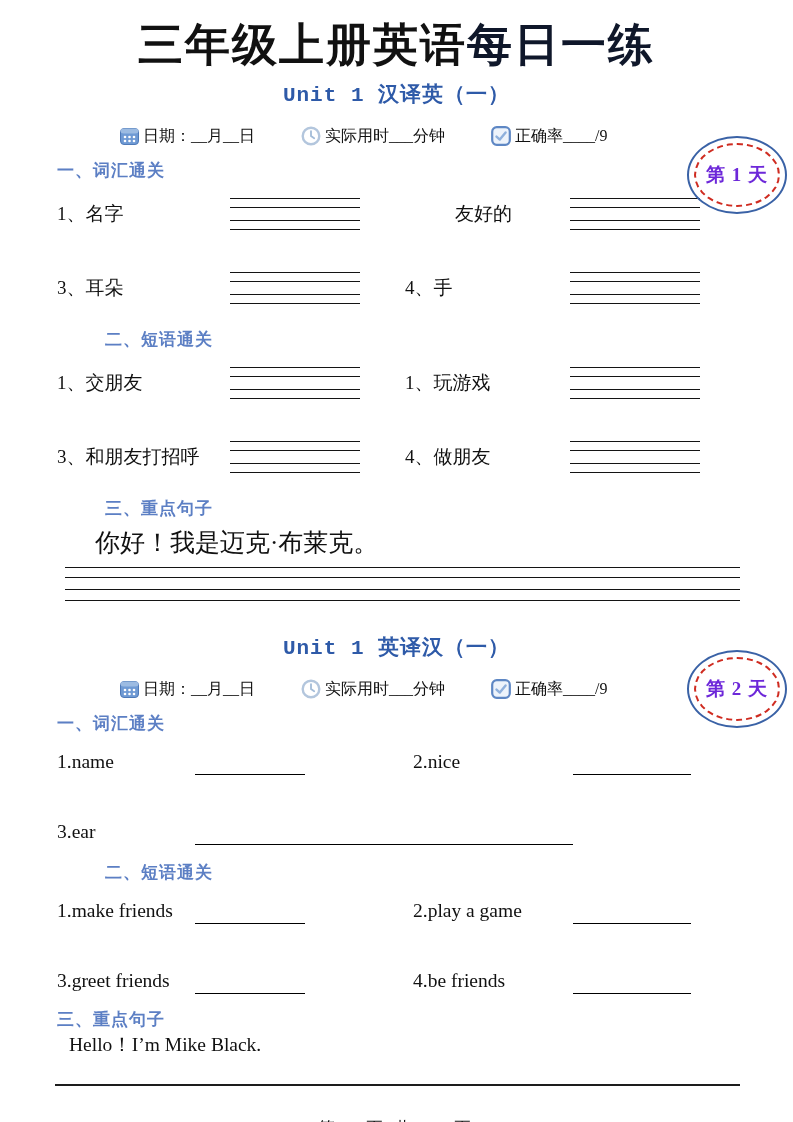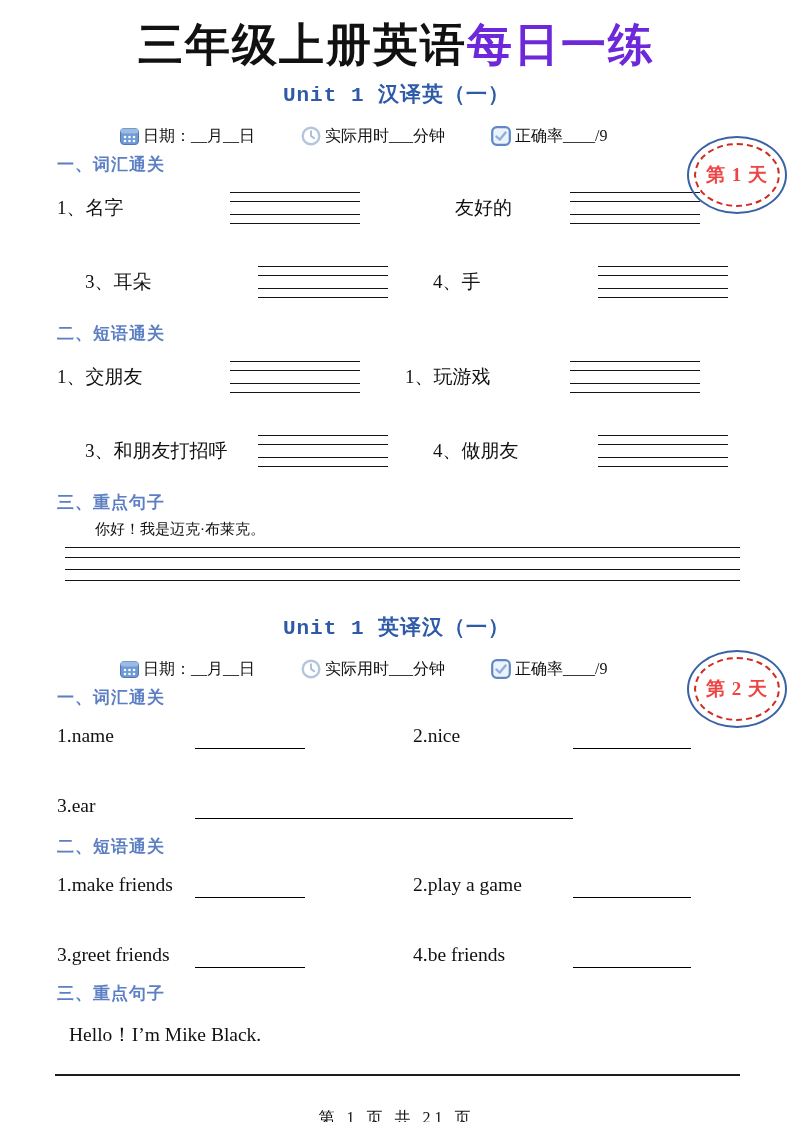--- a/index.html
+++ b/index.html
@@ -16,21 +16,21 @@
   
   .main-title{
     padding-top:18px;
     text-align:center;
     font-size:45px;
     font-weight:900;
     letter-spacing:2px;
     line-height:1.2;
     font-family:"DejaVu Serif","Liberation Serif",serif;
   }
-  .main-title .red{ color:#6d28d9; }
+  .main-title .red{ color:#0f172a; }
 
   .unit-title{
     margin-top:8px;
     text-align:center;
     font-size:21px;
     font-weight:bold;
     color:#2e5aa8;
     letter-spacing:1px;
     font-family:Liberation Mono, monospace;
   }
@@ -57,58 +57,58 @@
     border-radius:50%;
     display:flex; align-items:center; justify-content:center;
   }
   .day-badge .dash{
     position:absolute; inset:5px;
     border:2px dashed #cf2b20;
     border-radius:50%;
   }
   .day-badge .txt{
     position:relative;
-    color:#ef4444;
+    color:#6d28d9;
     font-weight:bold;
     font-size:19px;
     letter-spacing:1px;
   }
   .badge1{ top:136px; left:687px; }
   .badge2{ top:650px; left:687px; }
 
   
   .content{ padding:0 53px 0 57px; }
   .sec-h{
     font-family:"Liberation Sans","DejaVu Sans",sans-serif;
     font-weight:bold;
     font-size:17px;
     color:#5c7fc4;
     letter-spacing:1px;
   }
-  .mt10{margin-top:4px;} .mt14{margin-top:14px;} .mt16{margin-top:16px;}
+  .mt10{margin-top:10px;} .mt14{margin-top:14px;} .mt16{margin-top:16px;margin-left:48px;}
 
   
   .row1{
     display:grid;
     grid-template-columns:173px 130px 210px 130px;
     align-items:center;
     margin-top:8px;
     min-height:48px;
   }
   .row1 .lblB{ padding-left:45px; }
-  .row1 + .row1{ margin-top:26px;margin-left:28px; }
+  .row1 + .row1{ margin-top:26px; }
   .lbl{ font-size:19px; line-height:1.35; }
   .lbl .ind{ padding-left:50px; }
 
   .grid4 i{ display:block; border-top:1.6px solid #141414; }
   .grid4 i:nth-child(2){ margin-top:8px; }
   .grid4 i:nth-child(3){ margin-top:12px; }
   .grid4 i:nth-child(4){ margin-top:8px; }
 
-  .sentence{ margin-top:6px; padding-left:38px; font-size:15px; }
+  .sentence{ margin-top:6px; padding-left:38px; font-size:25px; }
   .grid4-full{ margin-top:8px; margin-left:8px; margin-right:0; }
   .grid4-full i{ display:block; border-top:1.7px solid #141414; }
   .grid4-full i:nth-child(2){ margin-top:9px; }
   .grid4-full i:nth-child(3){ margin-top:11px; }
   .grid4-full i:nth-child(4){ margin-top:10px; }
 
   .unit2{ margin-top:32px; }
 
   
   .row2{
@@ -116,21 +116,21 @@
     grid-template-columns:138px 110px 268px 118px;
     align-items:end;
     margin-top:12px;
     height:28px;
   }
   .row2 .lblB{ padding-left:108px; }
   .row2 + .row2{ margin-top:42px; }
   .row2 .lbl{ font-size:19.5px; }
   .uline{ border-bottom:1.6px solid #000; height:24px; }
 
-  .sentence-en{ margin-top:16px; padding-left:12px; font-size:19.5px; }
+  .sentence-en{ padding-left:12px; font-size:19.5px; }
   .answer-line{
     margin-top:26px;
     margin-left:-2px; margin-right:0;
     border-top:2px solid #1d1d1d;
     height:0;
   }
 
   .footer{
     margin-top:32px;
     text-align:center;

